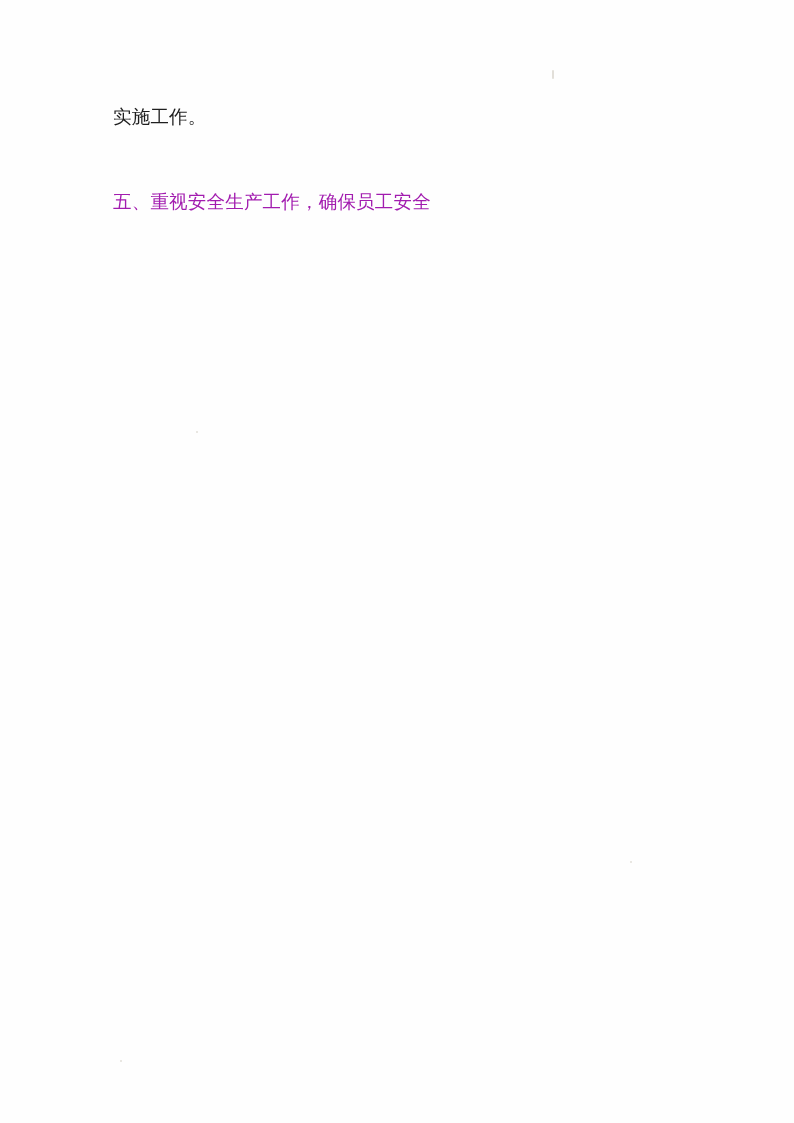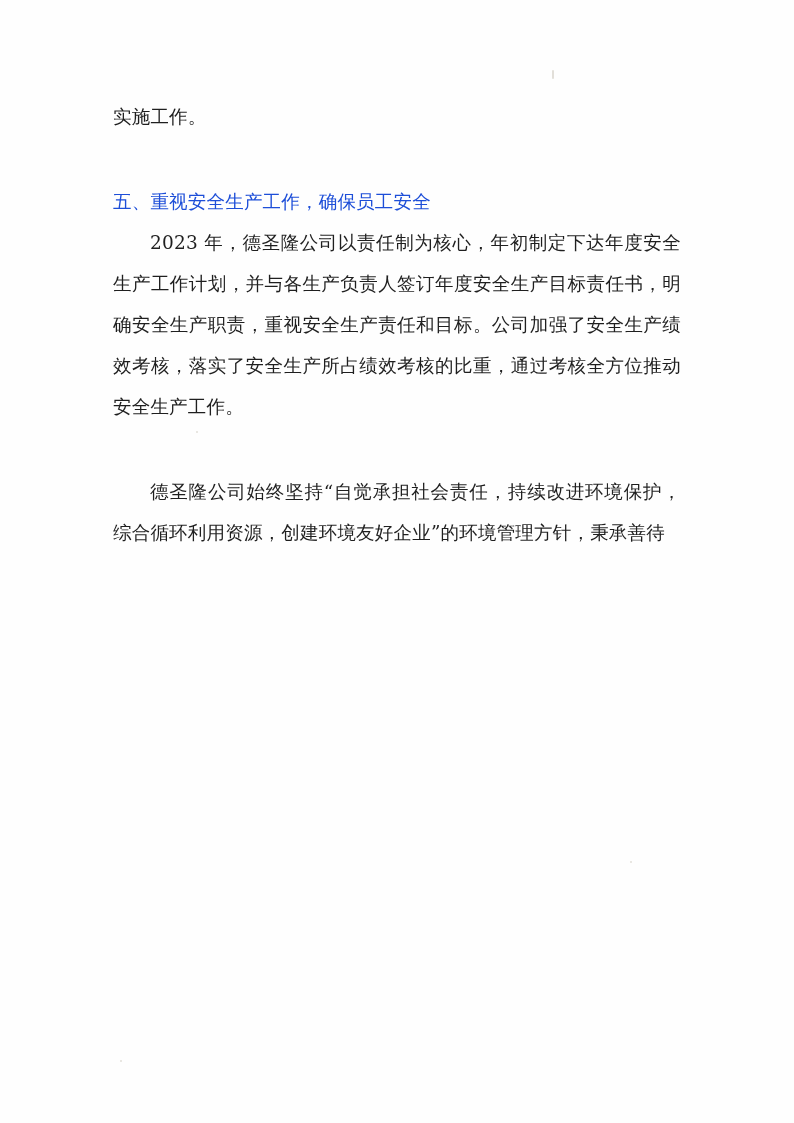--- a/index.html
+++ b/index.html
@@ -35,21 +35,21 @@
     letter-spacing: 0.2px;
     color: #1f1f1f;
     margin: 0;
   }
   .indent {
     text-indent: 2em;
   }
   .heading {
     font-size: 18.5px;
     line-height: 41px;
-    color: #1d4ed8;
+    color: #a21caf;
     margin: 0;
     letter-spacing: 0.2px;
   }
   .gap-lg { height: 44px; }
   .speck {
     position: absolute;
     background: #d8d4cc;
     border-radius: 50%;
     opacity: 0.75;
   }
@@ -66,22 +66,20 @@
 
   <div class="content">
 
     <p class="para">实施工作。</p>
 
     <div class="gap-lg"></div>
 
     <p class="heading">五、重视安全生产工作，确保员工安全</p>
 
 
-    <p class="para indent">2023 年，德圣隆公司以责任制为核心，年初制定下达年度安全生产工作计划，并与各生产负责人签订年度安全生产目标责任书，明确安全生产职责，重视安全生产责任和目标。公司加强了安全生产绩效考核，落实了安全生产所占绩效考核的比重，通过考核全方位推动安全生产工作。</p>
 
 
     <div class="gap-lg"></div>
 
 
-    <p class="para indent">德圣隆公司始终坚持“自觉承担社会责任，持续改进环境保护，综合循环利用资源，创建环境友好企业”的环境管理方针，秉承善待</p>
 
   </div>
 </div>
 
 </body></html>

